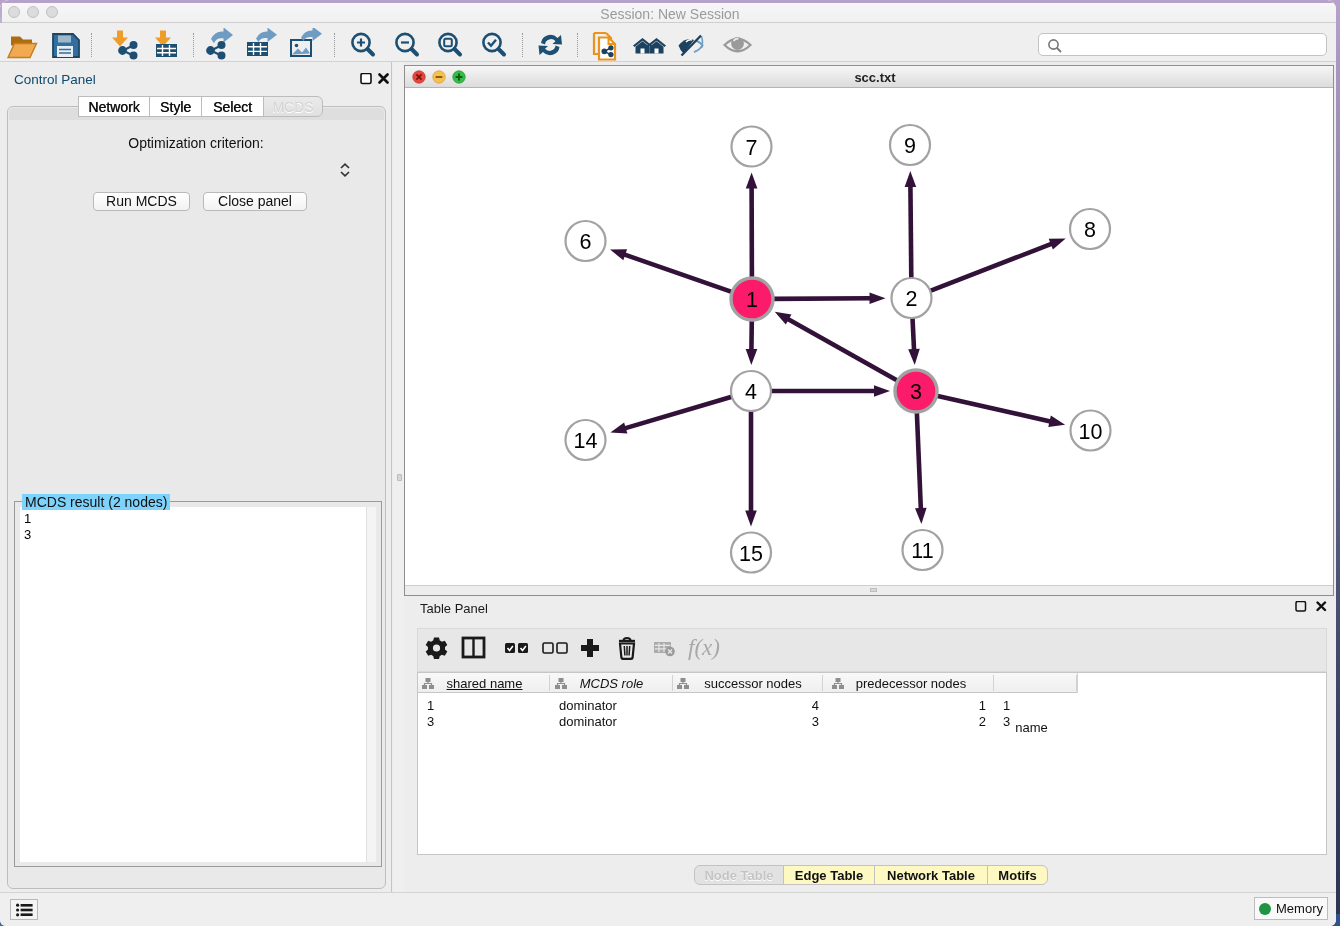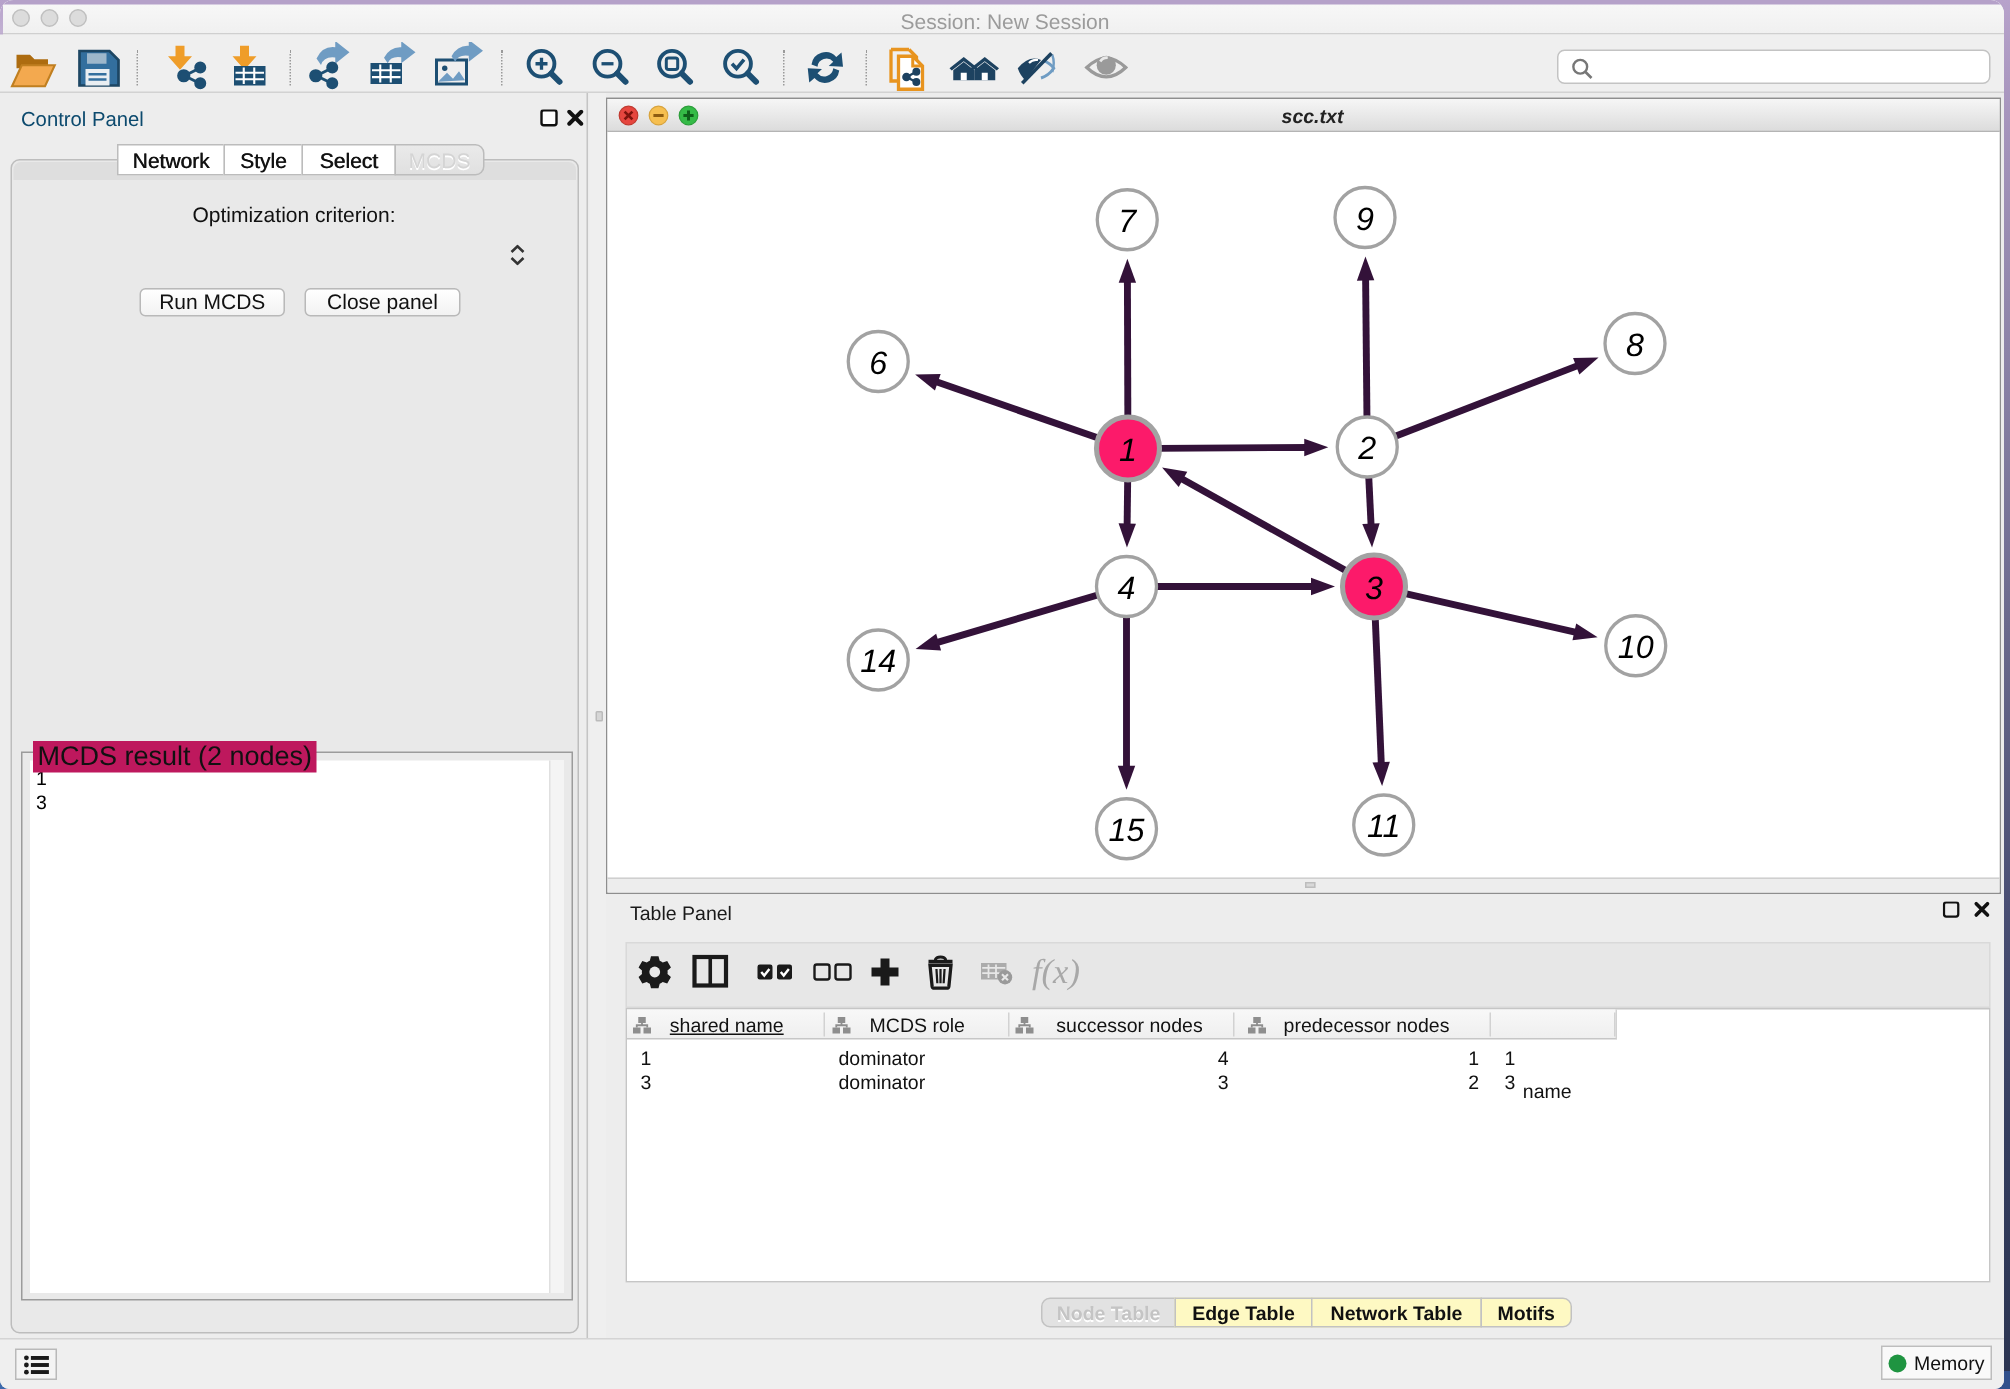--- a/index.html
+++ b/index.html
@@ -21,28 +21,28 @@
 #cpanel { left:0; top:62px; width:392px; height:830px; background:#ededed; border-right:1px solid #c4c4c4; }
 #cphead { left:14px; top:72px; font-size:13.5px; color:#0c4a6e; }
 .tab { top:96px; height:21px; background:#fff; border:1px solid #bcbcbc; font-size:14px; text-align:center; line-height:20px; color:#111; text-shadow:0.4px 0 0 #222; }
 #tabmcds { background:linear-gradient(#eaeaea,#e0e0e0); color:#d4d4d4; text-shadow:0 1px 0 #fff; border-radius:0 6px 6px 0; }
 #cpbody { left:7px; top:106px; width:379px; height:783px; background:#e9e9e9; border:1px solid #bdbdbd; border-radius:6px; }
 #cpbody .innertop { position:absolute; left:1px; top:1px; right:1px; height:12px; background:#dedede; border-radius:5px 5px 0 0; }
 #optlabel { left:0; top:135px; width:392px; text-align:center; font-size:14px; color:#111; }
 #dropdown { left:44px; top:160px; width:310px; height:19px; background:#fff; border:1px solid #ababab; border-radius:4px; font-size:14px; line-height:17px; padding-left:12px; color:#111; }
 .btn { top:192px; height:19px; background:linear-gradient(#ffffff,#f2f2f2); border:1px solid #b9b9b9; border-radius:4px; font-size:14px; text-align:center; line-height:17px; color:#111; }
 #fieldset { left:14px; top:501px; width:368px; height:366px; border:1px solid #9b9b9b; }
-#fstitle { left:22px; top:494px; background:#be185d; padding:0 3px; font-size:18px; color:#111; }
+#fstitle { left:22px; top:494px; background:#7dd3fc; padding:0 3px; font-size:14px; color:#111; }
 #fsarea { left:20px; top:507px; width:356px; height:355px; background:#fff; font-size:13px; line-height:16px; padding:4px 0 0 4px; color:#000; }
 #fsscroll { left:366px; top:507px; width:10px; height:355px; background:#f4f4f4; border-left:1px solid #e0e0e0; }
 
 #splitter { left:393px; top:62px; width:11px; height:830px; background:#efefef; }
 #spgrip { left:397px; top:474px; width:5px; height:7px; background:#d6d6d6; border:1px solid #bbb; border-radius:1px; }
 
-#netwin { left:404px; top:65px; width:930px; height:531px; border:1px solid #8e8e8e; background:#fff;font-style:italic; }
+#netwin { left:404px; top:65px; width:930px; height:531px; border:1px solid #8e8e8e; background:#fff; }
 #nettitle { left:0; top:0; width:928px; height:22px; background:linear-gradient(#f6f6f6,#dcdcdc); border-bottom:1px solid #b4b4b4; }
 #netname { left:6px; top:4px; width:928px; text-align:center; font-size:13px; font-weight:bold; color:#222; }
 #netcanvas { left:0; top:22px; width:928px; height:497px; background:#fff; }
 #netbottom { left:0; top:519px; width:928px; height:10px; background:#ededed; border-top:1px solid #cfcfcf; }
 #netgrip { left:465px; top:522px; width:7px; height:4px; background:#d8d8d8; border:1px solid #bdbdbd; }
 
 #tpanel { left:404px; top:597px; width:936px; height:295px; background:#ededed; }
 #tphead { left:16px; top:4px; font-size:13px; color:#1a1a1a; }
 #ttoolbar { left:13px; top:31px; width:910px; height:44px; background:#e7e7e7; border:1px solid #d9d9d9; }
 #ttable { left:13px; top:75px; width:910px; height:183px; background:#fff; border:1px solid #c6c6c6; }
@@ -387,21 +387,21 @@
             </g>
         <g transform="translate(414,5)">
               <rect x="3.5" y="0" width="5" height="4"></rect>
               <rect x="0" y="7" width="5" height="4"></rect>
               <rect x="7" y="7" width="5" height="4"></rect>
               <path d="M6 4 v2 M2.5 7 v-1.5 h7 V7" stroke="#8e8e8e" fill="none" stroke-width="1.2"></path>
             </g>
       </g>
     </svg>
     <div class="abs hlabel" style="left:7px; width:119px;text-decoration:underline;">shared name</div>
-    <div class="abs hlabel" style="left:146px; width:95px;">MCDS role</div>
+    <div class="abs hlabel" style="left:146px; width:95px;font-style:italic;">MCDS role</div>
     <div class="abs hlabel" style="left:270px; width:130px;">successor nodes</div>
     <div class="abs hlabel" style="left:423px; width:140px;">predecessor nodes</div>
     <div class="abs hlabel" style="left:576px; width:75px;margin-top:44px;">name</div>
     <div class="abs cell" style="left:9px; top:25px;">1<br>3</div>
     <div class="abs cell" style="left:141px; top:25px;">dominator<br>dominator</div>
     <div class="abs cell" style="left:330px; top:25px; width:71px; text-align:right;">4<br>3</div>
     <div class="abs cell" style="left:497px; top:25px; width:71px; text-align:right;">1<br>2</div>
     <div class="abs cell" style="left:585px; top:25px;">1<br>3</div>
   </div>
   <div class="abs btab" style="left:290px; width:90px; border-radius:6px 0 0 6px; background:#e2e2e2; color:#c4c4c4; text-shadow:0 1px 0 #fff;">Node Table</div>

